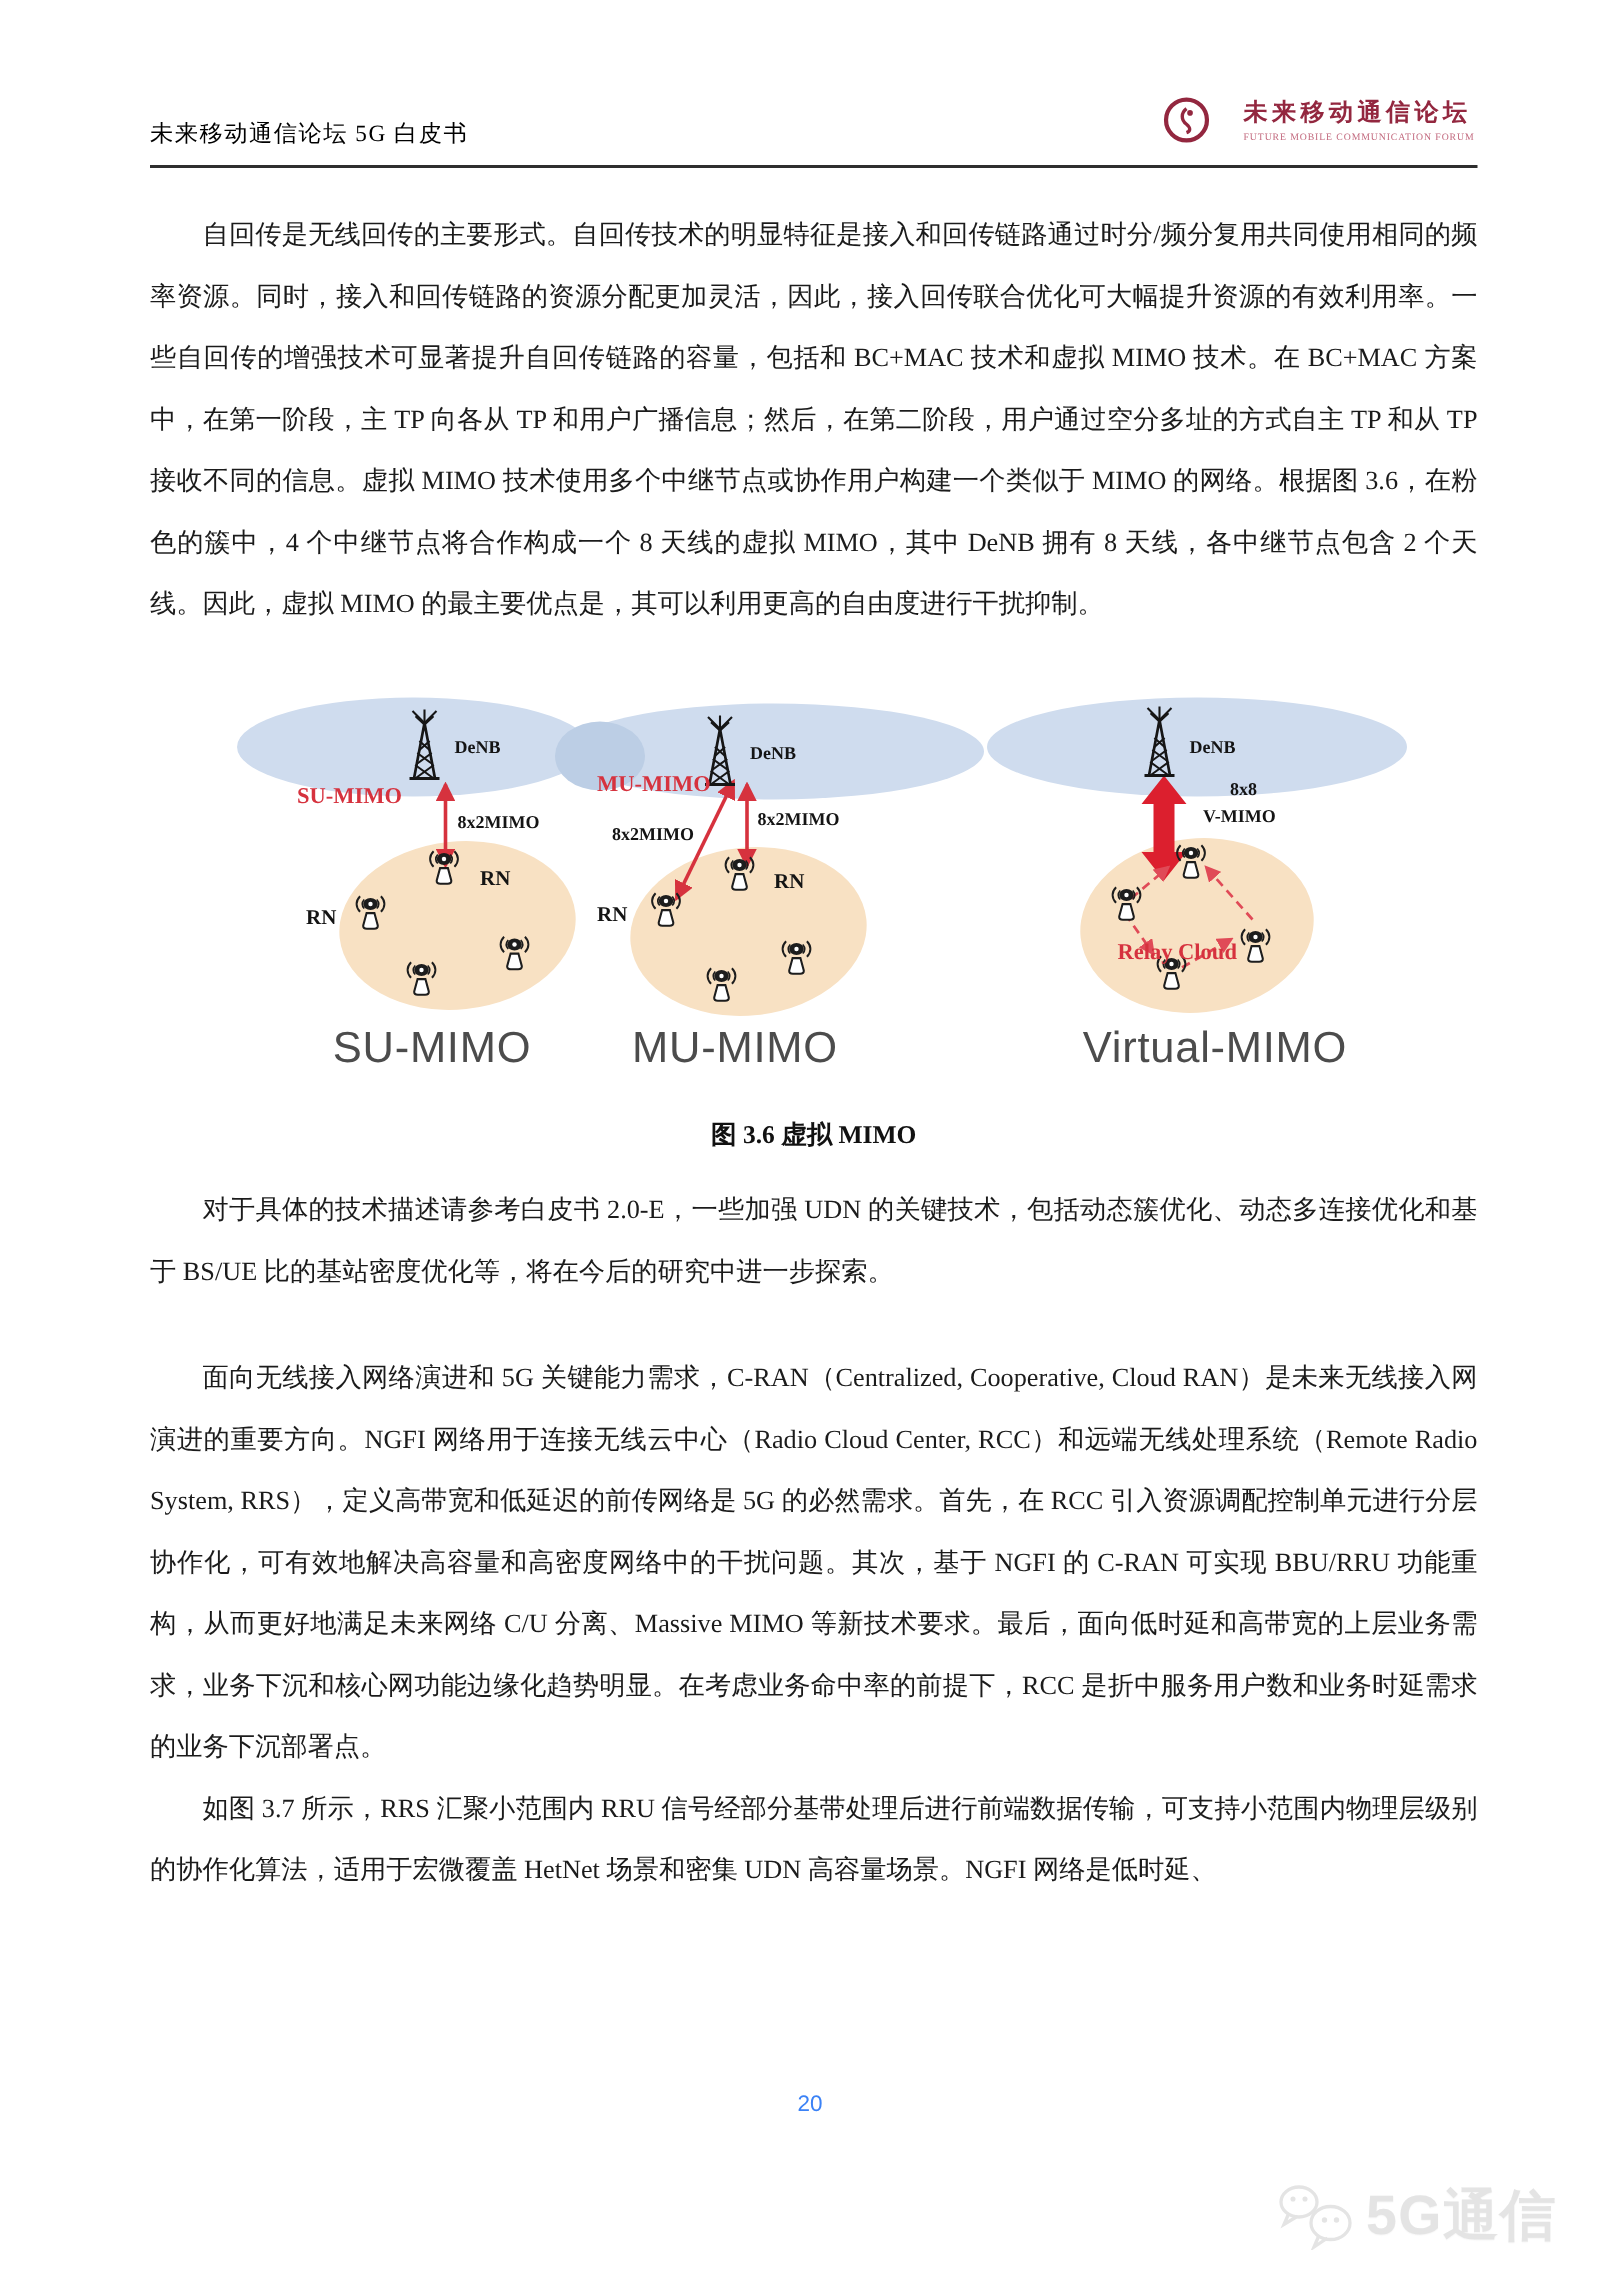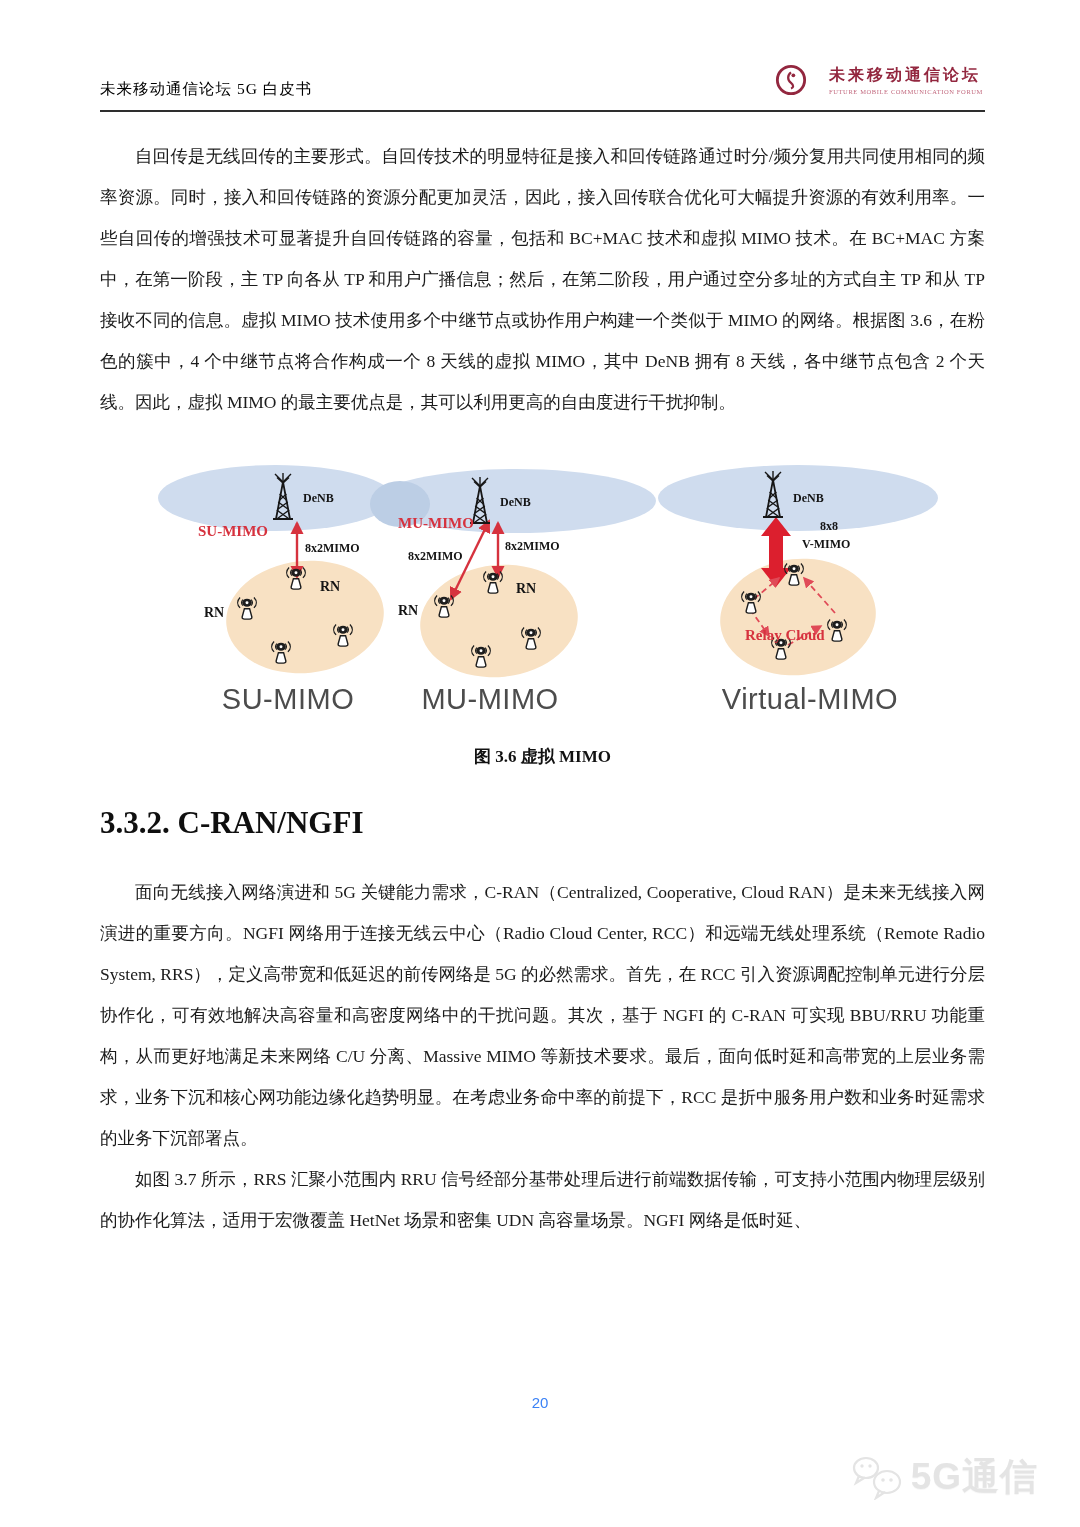--- a/index.html
+++ b/index.html
@@ -213,22 +213,22 @@
 
       <span class="fig-abs fig-black" style="left:645px;top:34px;">DeNB</span>
       <span class="fig-abs fig-black" style="left:672px;top:62px;">8x8</span>
       <span class="fig-abs fig-black" style="left:654px;top:80px;">V-MIMO</span>
       <span class="fig-abs fig-red" style="left:597px;top:142px;margin-top:28px;">Relay Cloud</span>
       <div class="panel-label" style="left:562px;top:226px;width:200px;">Virtual-MIMO</div>
     </div>
 
     <div class="caption">图 3.6 虚拟 MIMO</div>
 
-
-    <h2 class="section-heading">3.3.2. C-RAN/NGFI</h2>
+    <p class="body-text p2">对于具体的技术描述请参考白皮书 2.0-E，一些加强 UDN 的关键技术，包括动态簇优化、动态多连接优化和基于 BS/UE 比的基站密度优化等，将在今后的研究中进一步探索。</p>
+
 
     <p class="body-text p3">面向无线接入网络演进和 5G 关键能力需求，C-RAN（Centralized, Cooperative, Cloud RAN）是未来无线接入网演进的重要方向。NGFI 网络用于连接无线云中心（Radio Cloud Center, RCC）和远端无线处理系统（Remote Radio System, RRS），定义高带宽和低延迟的前传网络是 5G 的必然需求。首先，在 RCC 引入资源调配控制单元进行分层协作化，可有效地解决高容量和高密度网络中的干扰问题。其次，基于 NGFI 的 C-RAN 可实现 BBU/RRU 功能重构，从而更好地满足未来网络 C/U 分离、Massive MIMO 等新技术要求。最后，面向低时延和高带宽的上层业务需求，业务下沉和核心网功能边缘化趋势明显。在考虑业务命中率的前提下，RCC 是折中服务用户数和业务时延需求的业务下沉部署点。</p>
     <p class="body-text p4">如图 3.7 所示，RRS 汇聚小范围内 RRU 信号经部分基带处理后进行前端数据传输，可支持小范围内物理层级别的协作化算法，适用于宏微覆盖 HetNet 场景和密集 UDN 高容量场景。NGFI 网络是低时延、</p>
   </main>
 
   <div class="page-number">20</div>
 
   <div class="watermark">
     <svg width="58" height="46" viewBox="0 0 58 46">
       <g stroke="#e4e4e4" stroke-width="2.2" fill="none">

